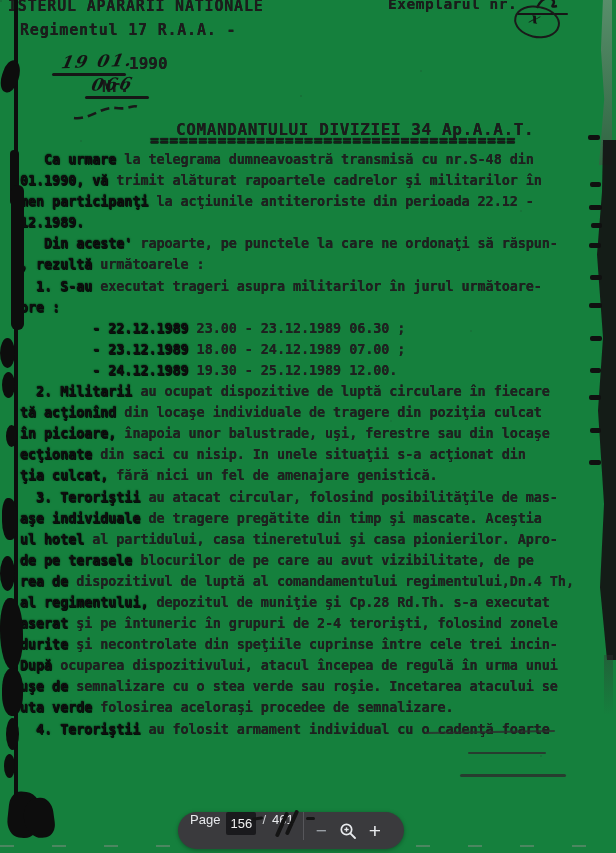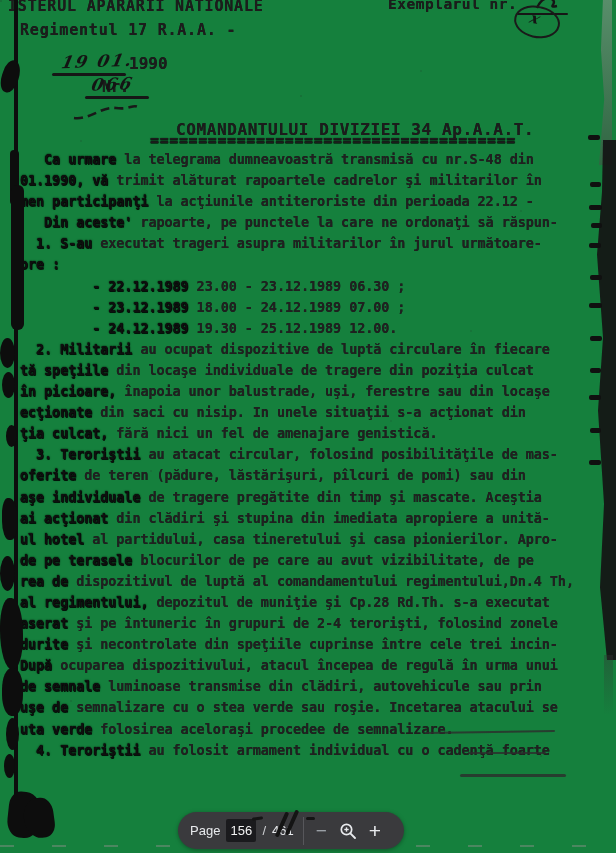--- a/index.html
+++ b/index.html
@@ -15,21 +15,21 @@
         font-size:13.5px;line-height:21.1px;letter-spacing:-0.1px;}
   .tl{white-space:pre;color:#202020;font-weight:700;text-shadow:0 0 .5px rgba(15,15,15,.7);}
   .smear{text-shadow:0 0 1px #000,0 0 2px rgba(0,0,0,.65),.5px .5px 0 rgba(0,0,0,.8);color:#0f0f0f;}
   .blob{position:absolute;background:#0d0d0d;}
   .tick{position:absolute;background:#101010;height:5px;border-radius:2px;}
   .penmark{position:absolute;background:#141414;z-index:6;border-radius:2px;}
   .pencil{position:absolute;background:#2c2c2c;opacity:.8;border-radius:2px;}
   #title-rule{letter-spacing:.6px;text-shadow:0 0 1px #000, 0 1px 0 rgba(0,0,0,.5);}
   
   #toolbar{position:absolute;left:178px;top:812px;width:226px;height:37px;border-radius:19px;
-      background:#3a3a3d;display:flex;align-items:center;padding:0 12px;box-sizing:border-box;
+      background:#3a3a3d;display:flex;padding:0 12px;box-sizing:border-box;
       gap:6px;z-index:5;font-family:"Liberation Sans","DejaVu Sans",sans-serif;
       box-shadow:0 1px 4px rgba(0,0,0,.35);}
   #toolbar .lbl{color:#e8eaed;font-size:13px;}
   #page-input{width:30px;height:23px;background:#1a1a1d;border:none;border-radius:2px;
       color:#f1f1f1;font-size:13px;text-align:center;font-family:inherit;padding:0;}
   .tb-btn{background:none;border:none;cursor:pointer;color:#e8eaed;font-size:19px;line-height:1;
       padding:0 3px;display:flex;align-items:center;justify-content:center;font-family:inherit;}
   .dim{color:#9aa0a6;}
   #tb-divider{width:1px;height:28px;background:#57575b;margin:0 3px;}
   .noise{position:absolute;width:2px;height:2px;background:rgba(40,40,40,.25);border-radius:50%;
@@ -68,43 +68,42 @@
     <path d="M2 18 C18 20, 30 6, 44 8 S60 4, 66 7" fill="none" stroke="#191919" stroke-width="2.6" stroke-dasharray="9 5"></path>
   </svg>
 
   <div class="abs typed" style="left:152px;top:120px;font-size:16px;letter-spacing:.6px;margin-left:24px;">COMANDANTULUI DIVIZIEI 34 Ap.A.A.T.</div>
   <div class="abs typed" id="title-rule" style="left:150px;top:131px;font-size:15px;">======================================</div>
 
   <div id="body-text">
       <div class="tl"><span class="smear">   Ca urmare</span><span> la telegrama dumneavoastră transmisă cu nr.S-48 din</span></div>
       <div class="tl"><span class="smear">01.1990, vă</span><span> trimit alăturat rapoartele cadrelor şi militarilor în</span></div>
       <div class="tl"><span class="smear">men participanţi</span><span> la acţiunile antiteroriste din perioada 22.12 -</span></div>
+      <div class="tl"><span class="smear">12.1989.</span><span></span></div>
       <div class="tl"><span class="smear">   Din aceste'</span><span> rapoarte, pe punctele la care ne ordonaţi să răspun-</span></div>
+      <div class="tl"><span class="smear">, rezultă</span><span> următoarele :</span></div>
       <div class="tl"><span class="smear">  1. S-au</span><span> executat trageri asupra militarilor în jurul următoare-</span></div>
       <div class="tl"><span class="smear">ore :</span><span></span></div>
       <div class="tl"><span class="smear">         - 22.12.1989</span><span> 23.00 - 23.12.1989 06.30 ;</span></div>
       <div class="tl"><span class="smear">         - 23.12.1989</span><span> 18.00 - 24.12.1989 07.00 ;</span></div>
       <div class="tl"><span class="smear">         - 24.12.1989</span><span> 19.30 - 25.12.1989 12.00.</span></div>
       <div class="tl"><span class="smear">  2. Militarii</span><span> au ocupat dispozitive de luptă circulare în fiecare</span></div>
-      <div class="tl"><span class="smear">tă speţiile</span><span> din locaşe individuale de tragere din poziţia culcat</span></div>
+      <div class="tl"><span class="smear">tă acţionînd</span><span> din locaşe individuale de tragere din poziţia culcat</span></div>
       <div class="tl"><span class="smear">în picioare,</span><span> înapoia unor balustrade, uşi, ferestre sau din locaşe</span></div>
       <div class="tl"><span class="smear">ecţionate</span><span> din saci cu nisip. In unele situaţii s-a acţionat din</span></div>
       <div class="tl"><span class="smear">ţia culcat,</span><span> fără nici un fel de amenajare genistică.</span></div>
       <div class="tl"><span class="smear">  3. Teroriştii</span><span> au atacat circular, folosind posibilităţile de mas-</span></div>
-      <div class="tl"><span class="smear">oferite</span><span> de teren (pădure, lăstărişuri, pîlcuri de pomi) sau din</span></div>
       <div class="tl"><span class="smear">aşe individuale</span><span> de tragere pregătite din timp şi mascate. Aceştia</span></div>
-      <div class="tl"><span class="smear">ai acţionat</span><span> din clădiri şi stupina din imediata apropiere a unită-</span></div>
       <div class="tl"><span class="smear">ul hotel</span><span> al partidului, casa tineretului şi casa pionierilor. Apro-</span></div>
       <div class="tl"><span class="smear">de pe terasele</span><span> blocurilor de pe care au avut vizibilitate, de pe</span></div>
       <div class="tl"><span class="smear">rea de</span><span> dispozitivul de luptă al comandamentului regimentului,Dn.4 Th,</span></div>
       <div class="tl"><span class="smear">al regimentului,</span><span> depozitul de muniţie şi Cp.28 Rd.Th. s-a executat</span></div>
       <div class="tl"><span class="smear">aserat</span><span> şi pe întuneric în grupuri de 2-4 terorişti, folosind zonele</span></div>
       <div class="tl"><span class="smear">durite</span><span> şi necontrolate din speţiile cuprinse între cele trei incin-</span></div>
       <div class="tl"><span class="smear">După</span><span> ocuparea dispozitivului, atacul începea de regulă în urma unui</span></div>
-      <div class="tl"><span class="smear">de semnale</span><span> luminoase transmise din clădiri, autovehicule sau prin</span></div>
       <div class="tl"><span class="smear">uşe de</span><span> semnalizare cu o stea verde sau roşie. Incetarea atacului se</span></div>
       <div class="tl"><span class="smear">uta verde</span><span> folosirea aceloraşi procedee de semnalizare.</span></div>
       <div class="tl"><span class="smear">  4. Teroriştii</span><span> au folosit armament individual cu o cadenţă foarte</span></div>
     </div>
 
   <div class="pencil" style="left:425px;top:731px;width:130px;height:2px;transform:rotate(-1deg);"></div>
   <div class="pencil" style="left:468px;top:752px;width:78px;height:2px;"></div>
   <div class="pencil" style="left:460px;top:774px;width:106px;height:2.5px;"></div>
 
   <div class="blob" style="left:14px;top:0;width:4px;height:800px;"></div>

